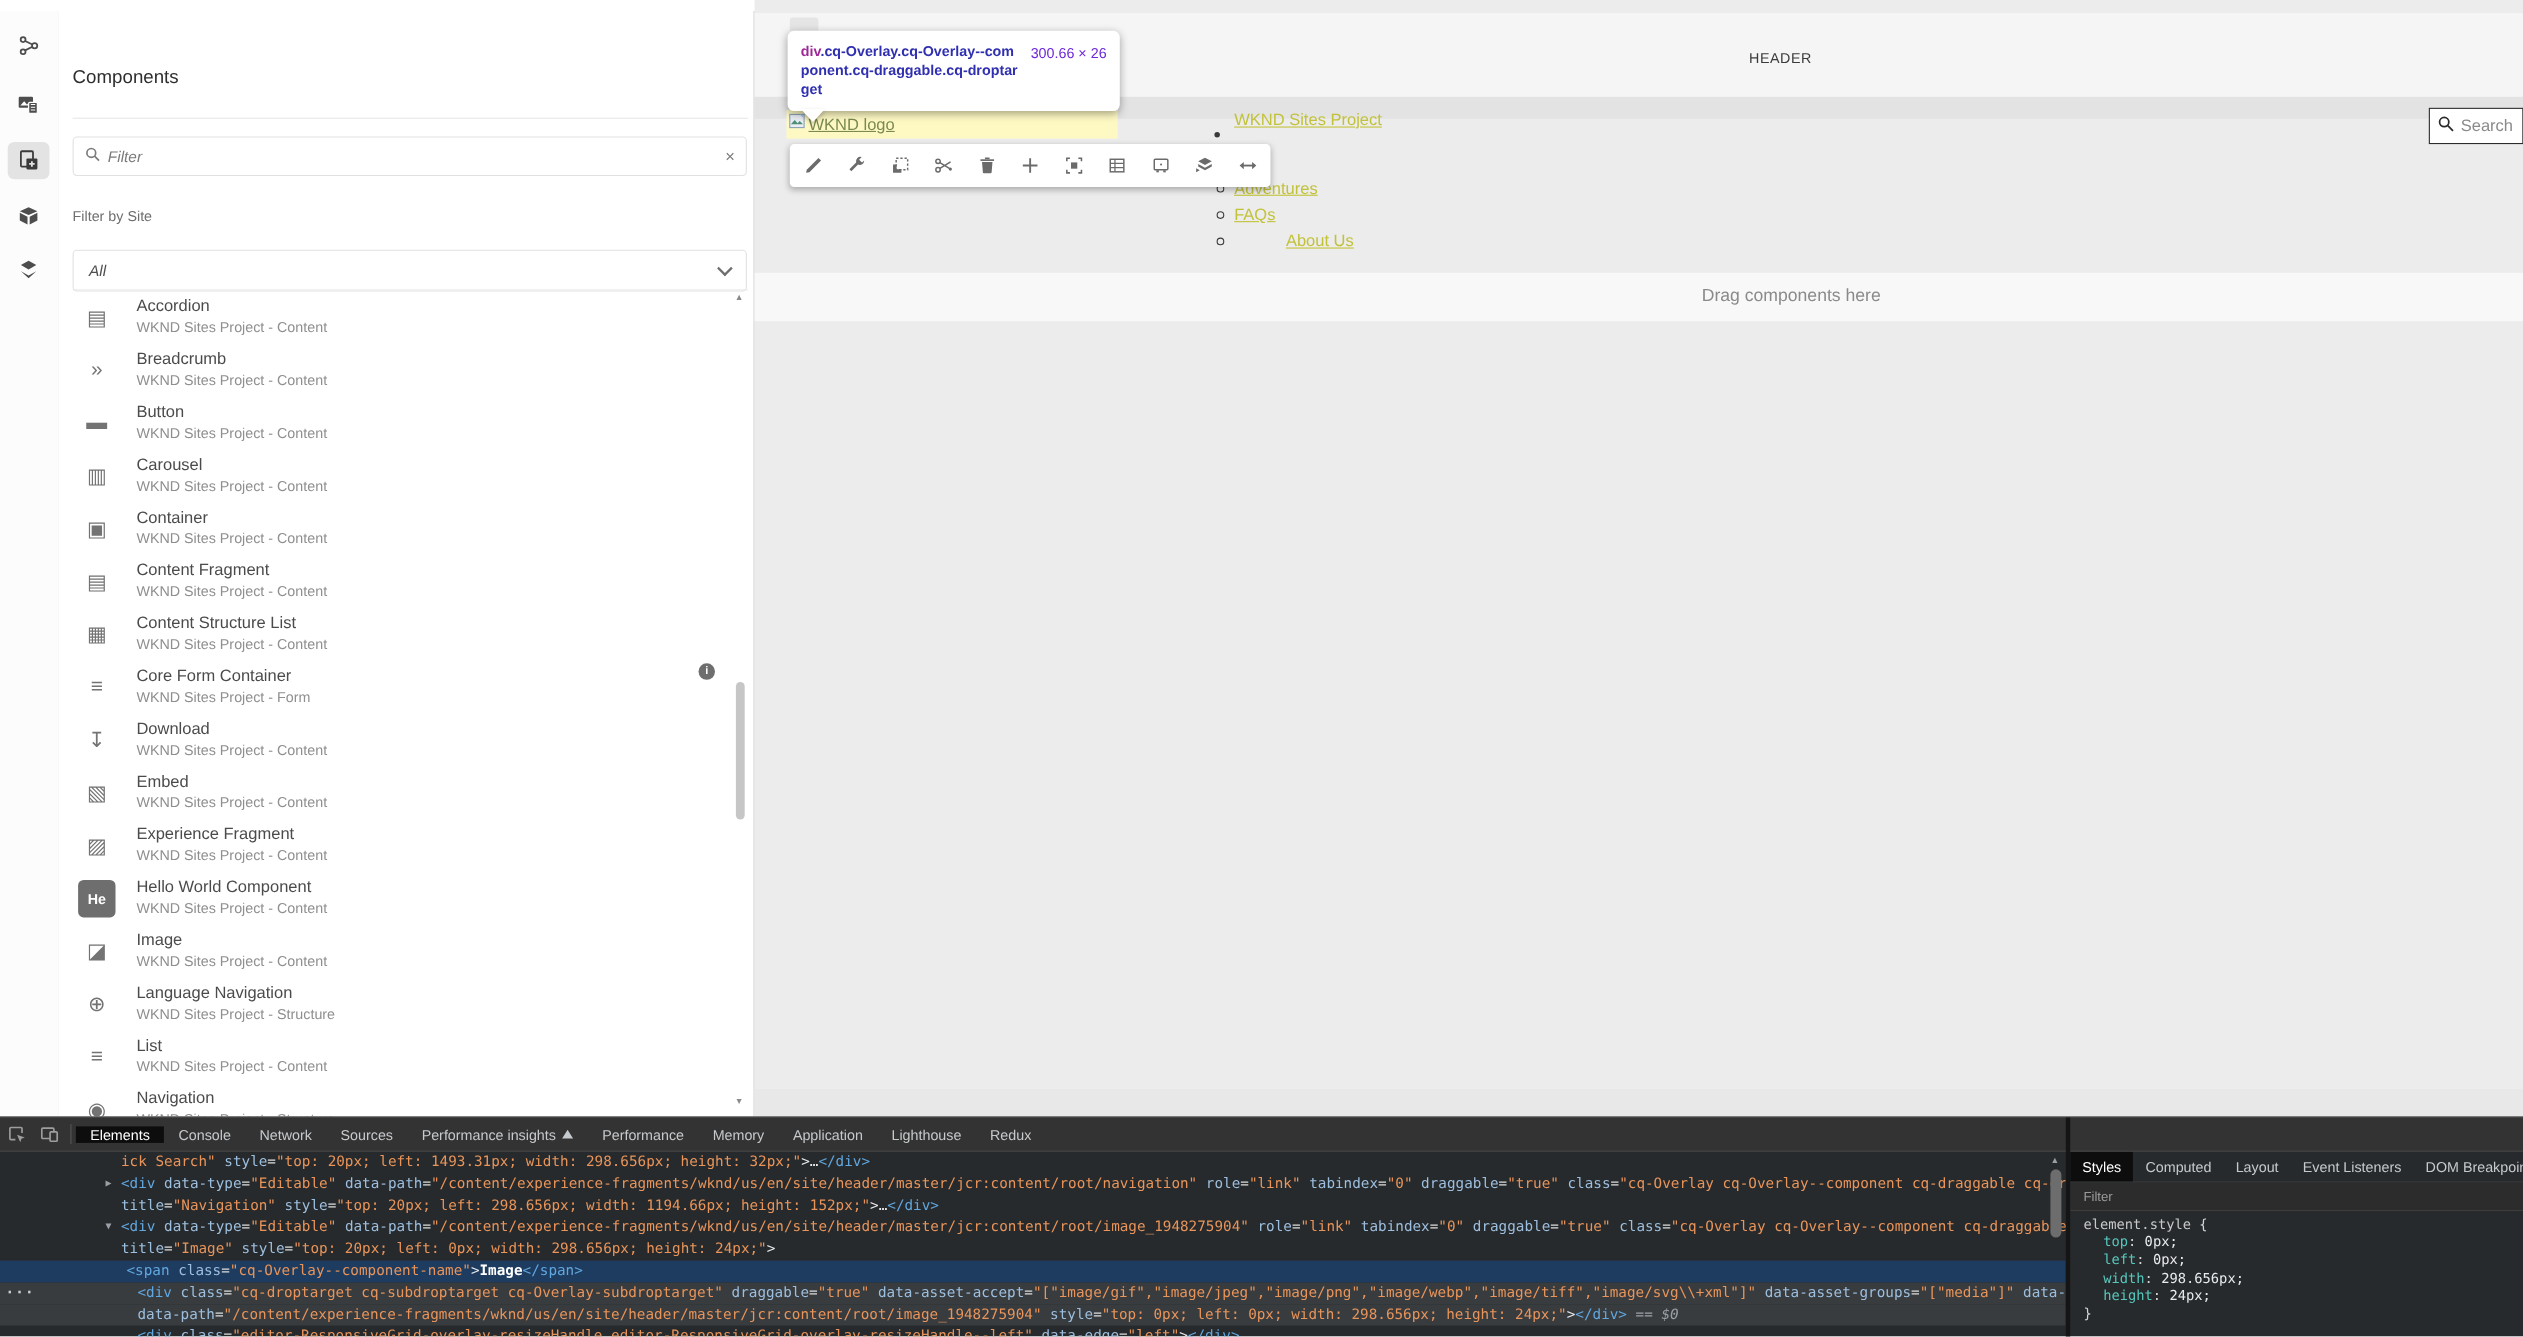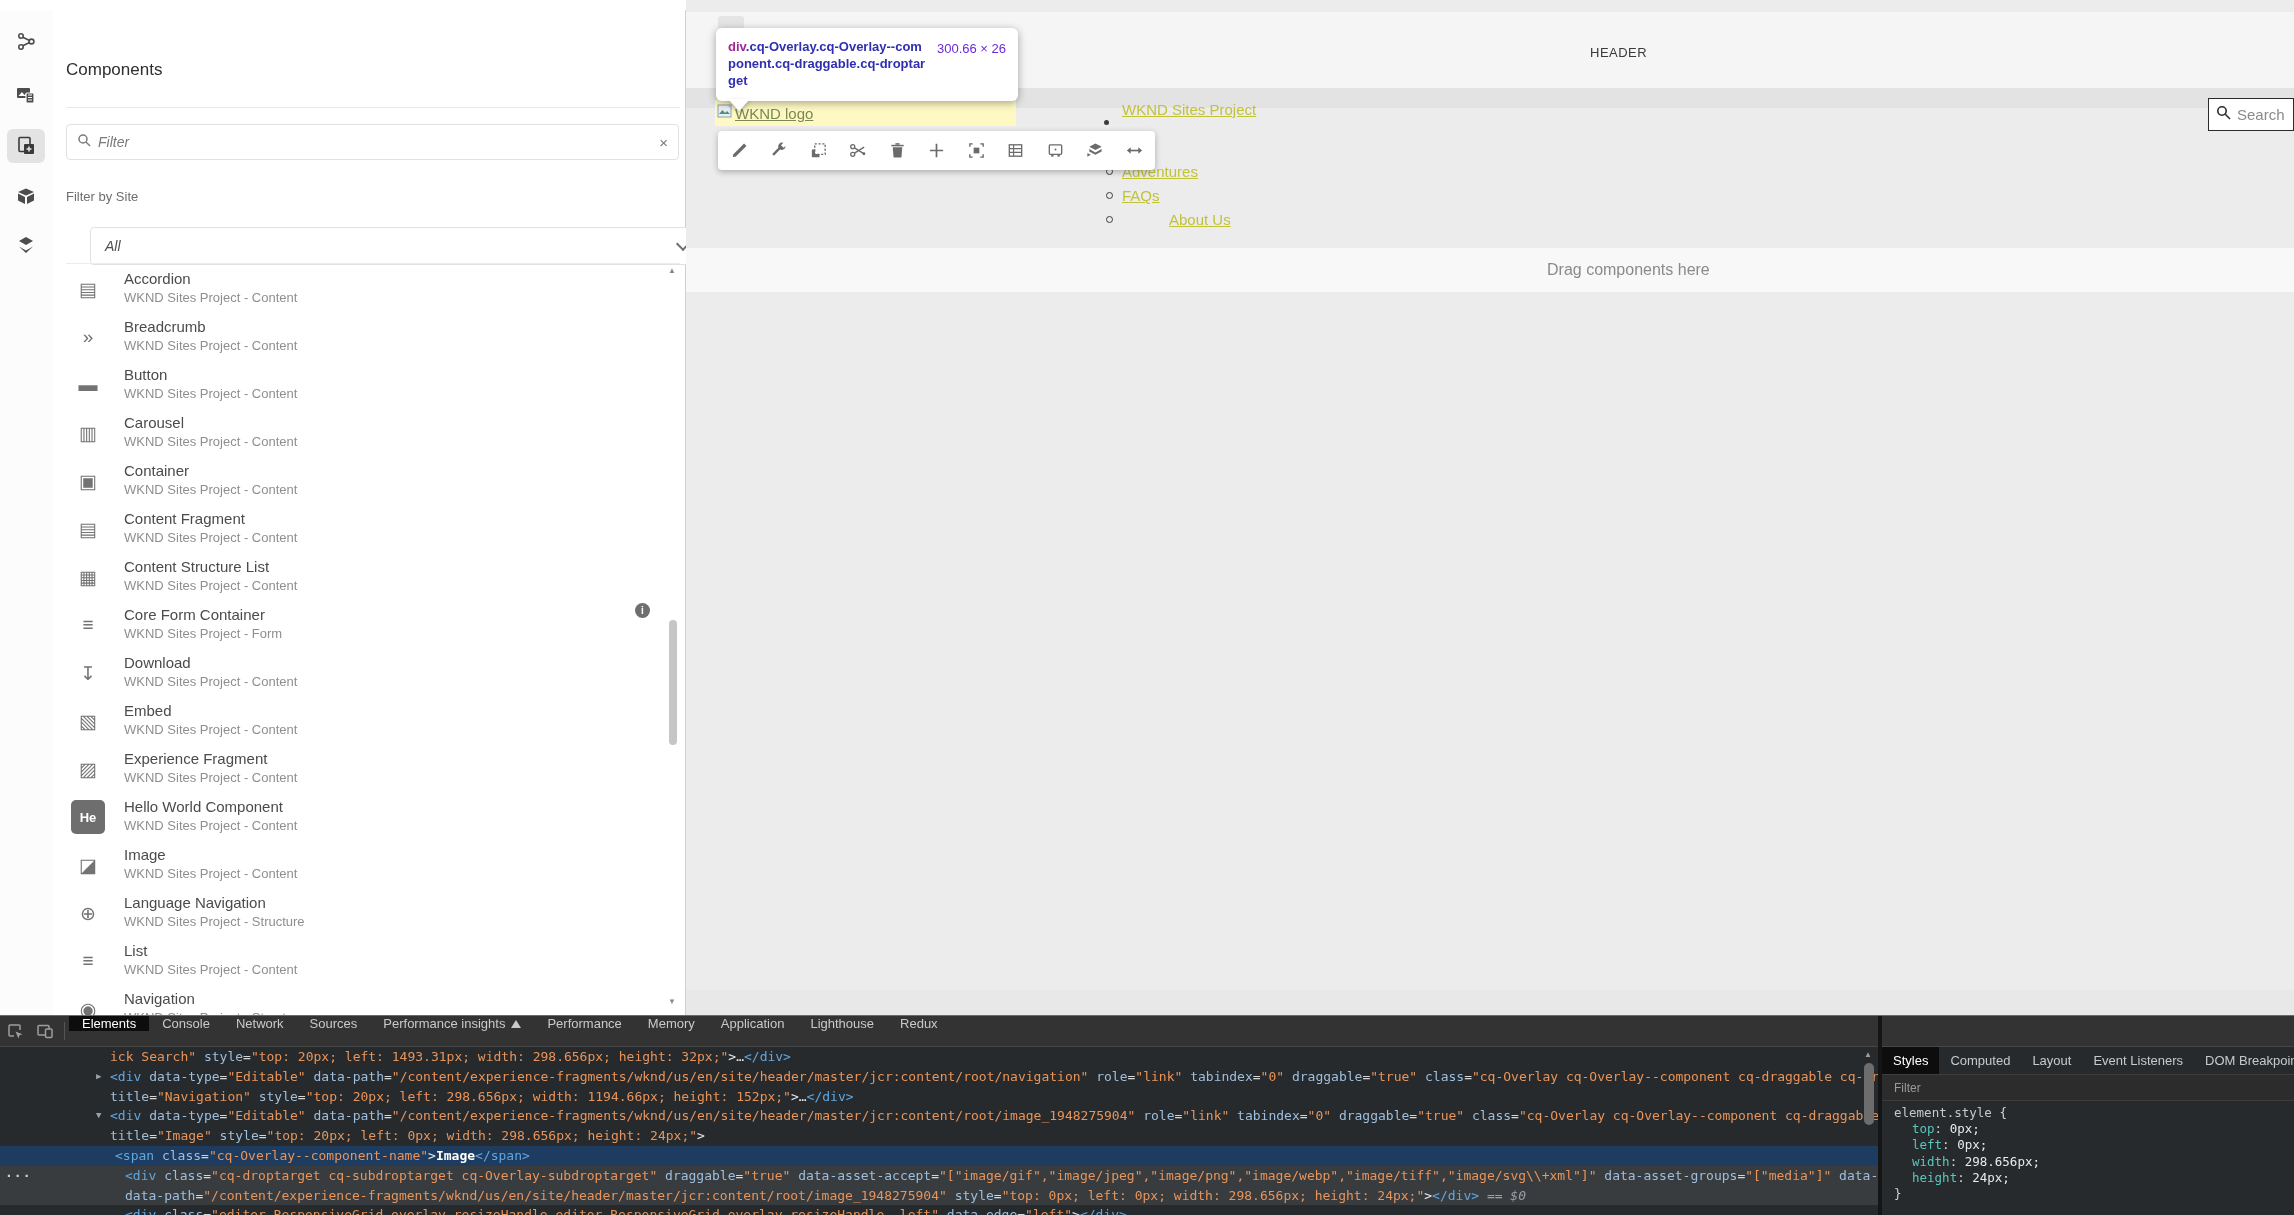--- a/index.html
+++ b/index.html
@@ -14,21 +14,21 @@
   .rail-icon svg{display:block;}
 
   
   #comp-panel{left:53px;top:10px;width:633px;height:1005px;background:#ffffff;border-right:1px solid #cfcfcf;box-sizing:border-box;}
   #comp-title{left:66px;top:60px;font-size:17px;color:#2e2e2e;}
   #comp-title-rule{left:66px;top:107px;width:614px;height:1px;background:#e8e8e8;}
   #filter-box{left:66px;top:124px;width:613px;height:36px;border:1px solid #e1e1e1;border-radius:4px;background:#fff;box-sizing:border-box;display:flex;align-items:center;padding:0 10px;}
   #filter-box .ph{font-style:italic;color:#7a7a7a;font-size:14px;margin-left:7px;flex:1;}
   #filter-clear{color:#7a7a7a;font-size:15px;cursor:pointer;}
   #site-label{left:66px;top:189px;font-size:13px;color:#6e6e6e;}
-  #site-select{left:66px;top:227px;width:613px;height:38px;border:1px solid #e1e1e1;border-radius:4px;background:#fff;box-sizing:border-box;display:flex;align-items:center;padding:12px 14px;margin-left:24px;}
+  #site-select{left:66px;top:227px;width:613px;height:38px;border:1px solid #e1e1e1;border-radius:4px;background:#fff;box-sizing:border-box;display:flex;align-items:center;padding:12px 14px;}
   #site-select .val{font-style:italic;color:#4f4f4f;font-size:14px;flex:1;}
   .chev{width:8px;height:8px;border-right:2px solid #6e6e6e;border-bottom:2px solid #6e6e6e;transform:rotate(45deg);margin-top:-4px;}
   #list-rule{left:66px;top:263px;width:614px;height:1px;background:#ececec;}
   #comp-list{left:66px;top:266px;width:590px;height:749px;overflow:hidden;}
   .c-row{position:relative;height:48px;}
   .c-ic{position:absolute;left:4px;top:5px;width:36px;height:36px;display:flex;align-items:center;justify-content:center;
         font-size:19px;color:#737373;}
   .c-ic.chip{background:#6e6e6e;border-radius:5px;color:#fff;font-size:13px;font-weight:bold;width:34px;height:34px;left:5px;top:6px;}
   .c-title{position:absolute;left:58px;top:4px;font-size:15px;color:#4b4b4b;}
   .c-sub{position:absolute;left:58px;top:24px;font-size:13px;color:#8f8f8f;}
@@ -420,21 +420,21 @@
           <path d="M9.5 9.5 L16.5 12.2 L13.5 13.2 L12.4 16.4 Z" fill="#9e9e9e"></path>
         </svg>
       </span>
     <span class="ic-btn">
       <svg width="18" height="18" viewBox="0 0 18 18">
           <rect x="2" y="3.5" width="11" height="9.5" rx="1" fill="none" stroke="#9e9e9e" stroke-width="1.5"></rect>
           <rect x="9.5" y="7" width="6.5" height="8.5" rx="1" fill="#333" stroke="#9e9e9e" stroke-width="1.5"></rect>
         </svg>
       </span>
     <span class="vsep"></span>
-    <div id="dt-tabs" style="display:flex;align-items:flex-start;">
+    <div id="dt-tabs" style="display:flex;align-items:center;">
         <div class="dt-tab sel">
           <span>Elements</span>
         </div>
         <div class="dt-tab">
           <span>Console</span>
         </div>
         <div class="dt-tab">
           <span>Network</span>
         </div>
         <div class="dt-tab">

